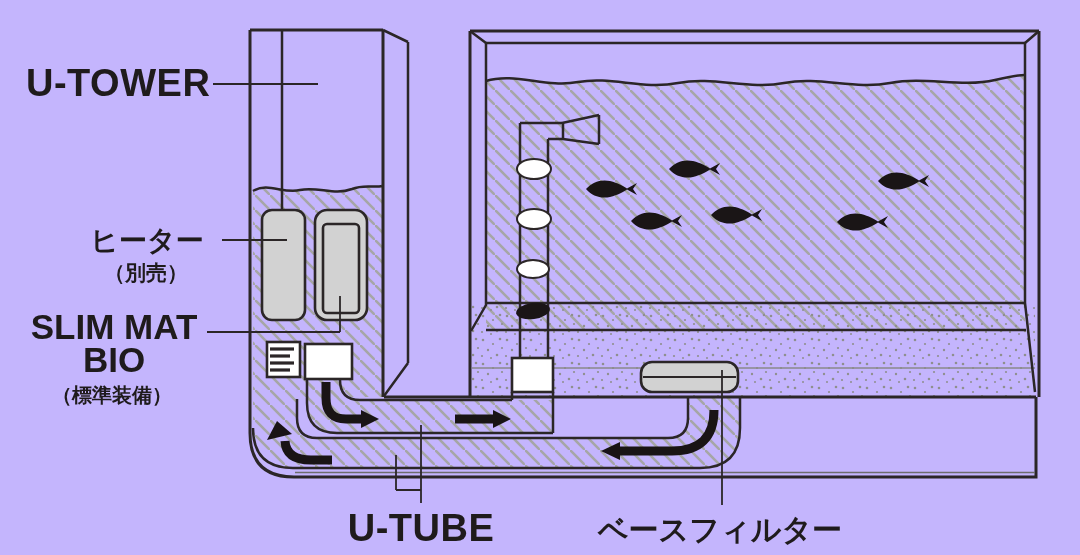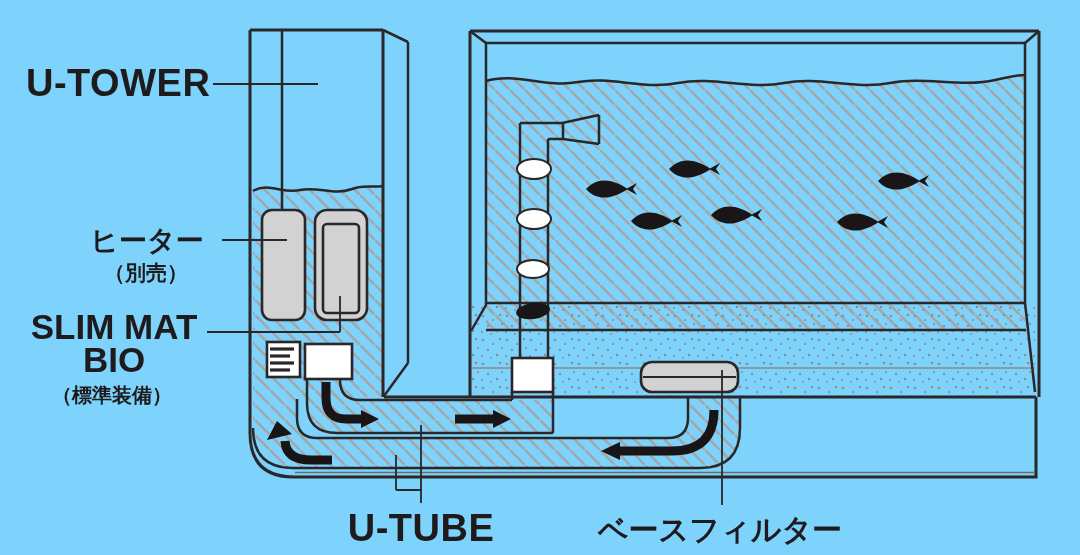--- a/index.html
+++ b/index.html
@@ -1,16 +1,16 @@
 <!DOCTYPE html>
 <html><head>
 <meta charset="utf-8">
 <style>
   html,body{margin:0;padding:0;background:#ffffff;}
-  .stage{position:relative;width:1080px;height:555px;background:#7dd3fc;overflow:hidden;
+  .stage{position:relative;width:1080px;height:555px;background:#c4b5fd;overflow:hidden;
          font-family:"Liberation Sans",sans-serif;}
   svg{display:block}
   .ln{stroke:#2b2627;fill:none}
   .w3{stroke-width:3}
   .w25{stroke-width:2.5}
   .w2{stroke-width:2}
   .thin{stroke:#6d6d6d;stroke-width:1.6;fill:none}
   .faint{stroke:#8a8a8a;stroke-width:1.4;fill:none}
   .leader{stroke:#2b2627;stroke-width:1.8;fill:none}
   .comp{fill:#d2d2d2;stroke:#2b2627;stroke-width:2.6}

